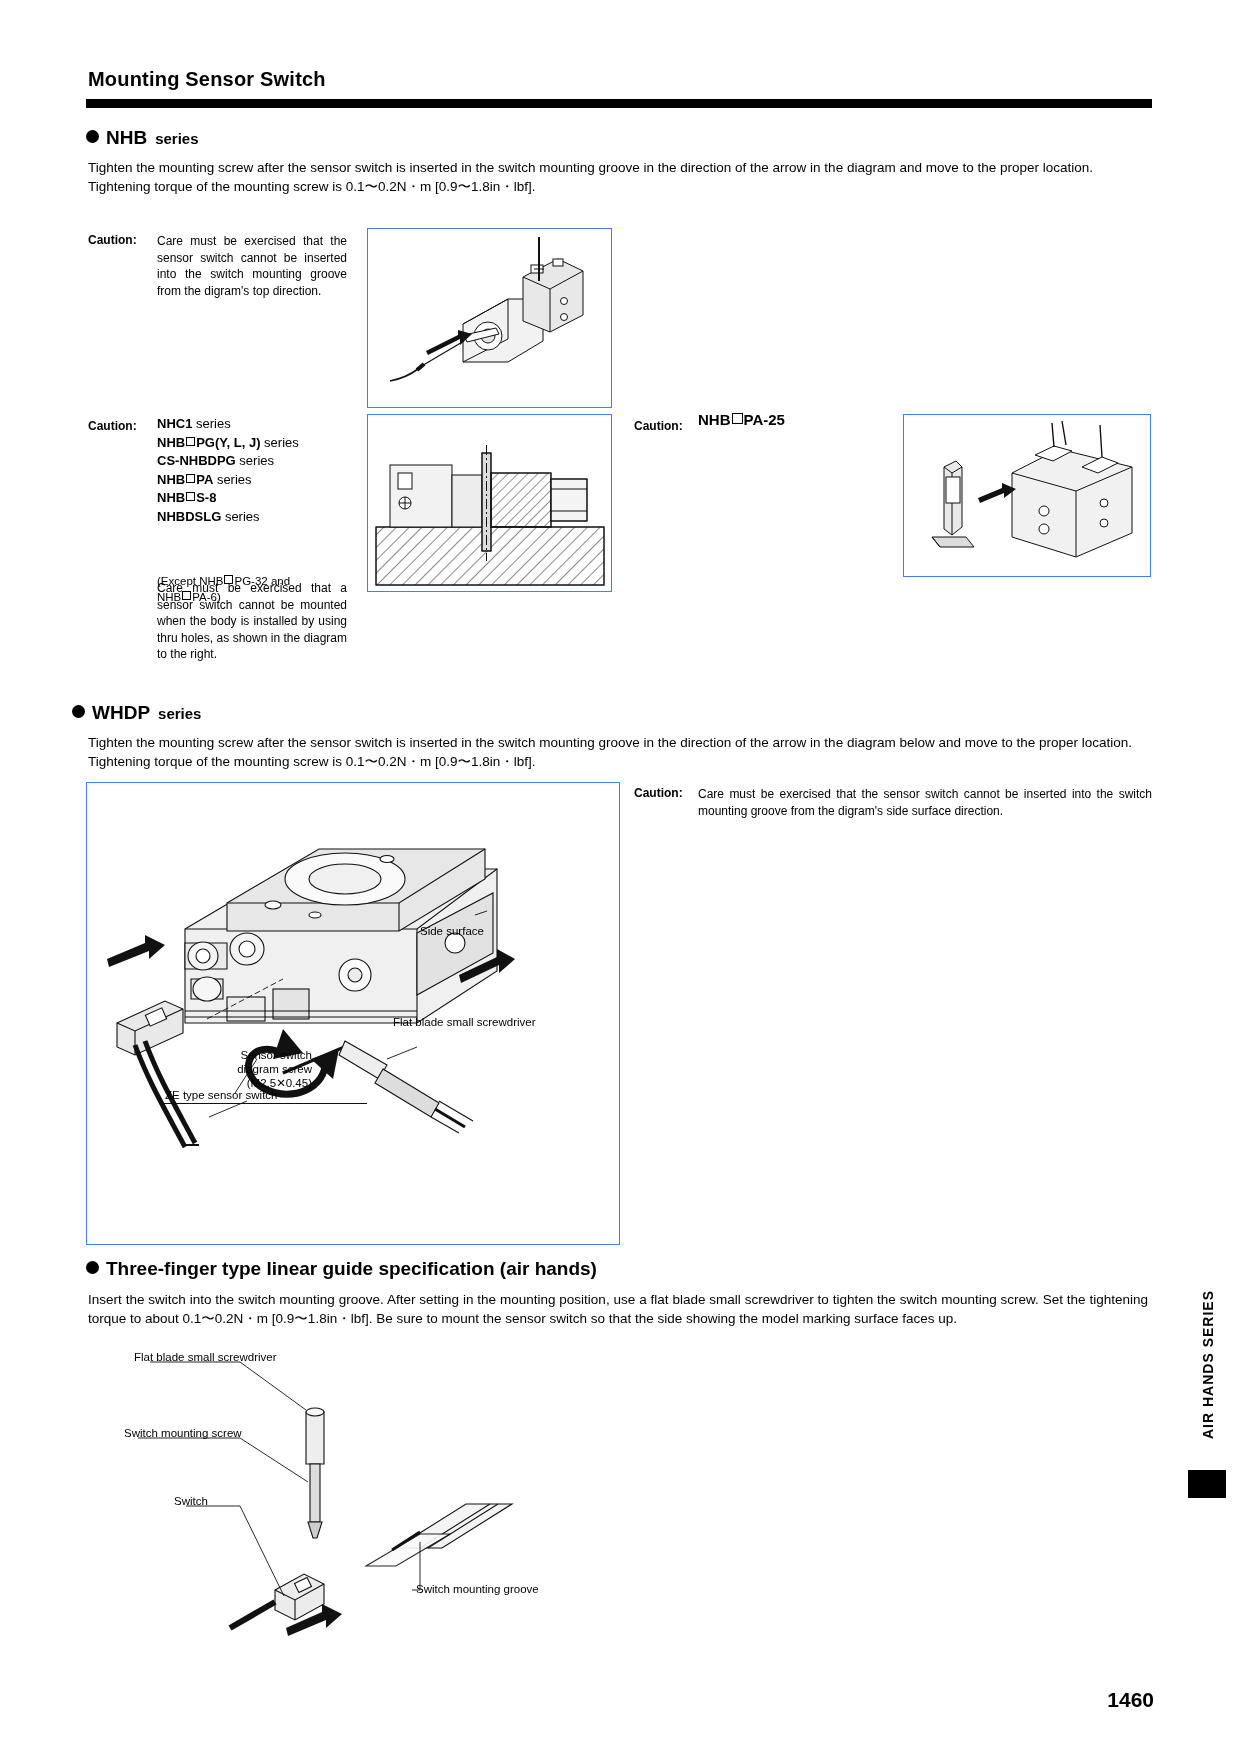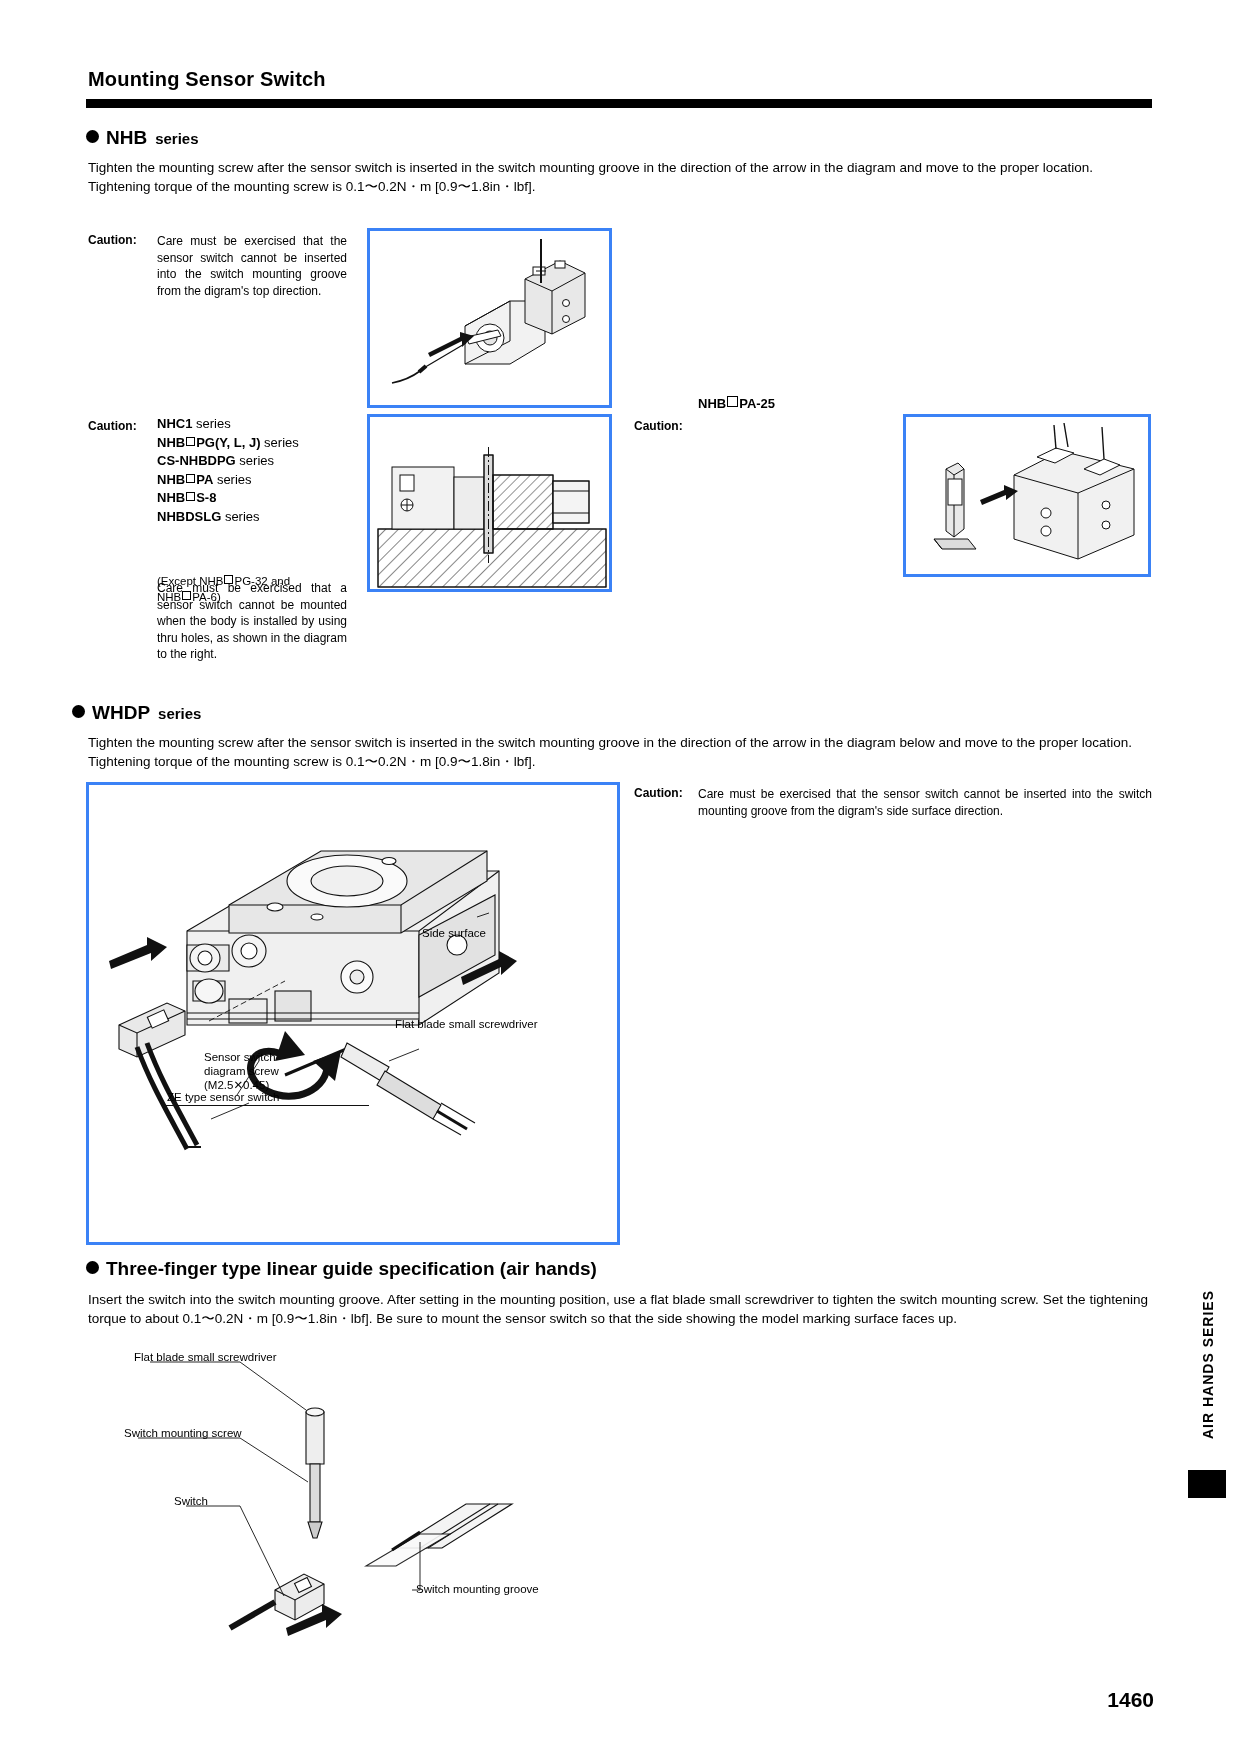--- a/index.html
+++ b/index.html
@@ -77,21 +77,21 @@
     position: absolute;
     font-size: 12px;
     line-height: 16.5px;
     text-align: justify;
   }
   .j-spaced { text-align: justify; text-justify: inter-character; }
 
   
   .figbox {
     position: absolute;
-    border: 3px solid #3b82f6;
+    border: 1px solid #3b82f6;
     background: #fff;
     overflow: hidden;
   }
 
   
   .series-list {
     position: absolute;
     font-size: 13px;
     line-height: 18.5px;
   }
@@ -138,21 +138,21 @@
   }
 
   
   svg { display: block; }
   .lbl {
     position: absolute;
     font-size: 11.5px;
     line-height: 14px;
     color: #000;
   }
-  .lbl-c { text-align: left; }
+  .lbl-c { text-align: right; }
 </style>
 </head>
 <body>
 
 <div class="page">
 
   <div class="page-title">Mounting Sensor Switch</div>
   <div class="title-rule"></div>
 
   <div class="sec-head" style="left:86px; top:127px;">
@@ -249,21 +249,21 @@
         <rect x="123" y="58" width="60" height="54" fill="url(#hatchB)"></rect>
         <rect x="123" y="58" width="60" height="54"></rect>
         <rect x="183" y="64" width="36" height="42" fill="#f4f4f4"></rect>
         <rect x="183" y="64" width="36" height="42"></rect>
         <path d="M183 74 L219 74 M183 96 L219 96"></path>
       </g>
     </svg>
   </div>
 
   <div class="caution-label" style="left:634px; top:419px;">Caution:</div>
-  <div style="position:absolute; left:698px; top:396px; font-size:13px; font-weight:bold;">
+  <div style="position:absolute; left:698px; top:411px; font-size:15px; font-weight:bold;">
     <span>NHB</span><span class="sq" style="width:11px;height:11px;"></span><span>PA-25</span>
   </div>
 
   <div class="figbox" style="left:903px; top:414px; width:248px; height:163px;">
     <svg width="248" height="163" viewBox="0 0 248 163">
       <g stroke="#111" fill="none" stroke-width="1">
 
         <path d="M108 58 L155 34 L228 52 L228 118 L172 142 L108 122 Z" fill="#f1f1f1"></path>
         <path d="M108 58 L172 76 L228 52"></path>
         <path d="M172 76 L172 142"></path>

